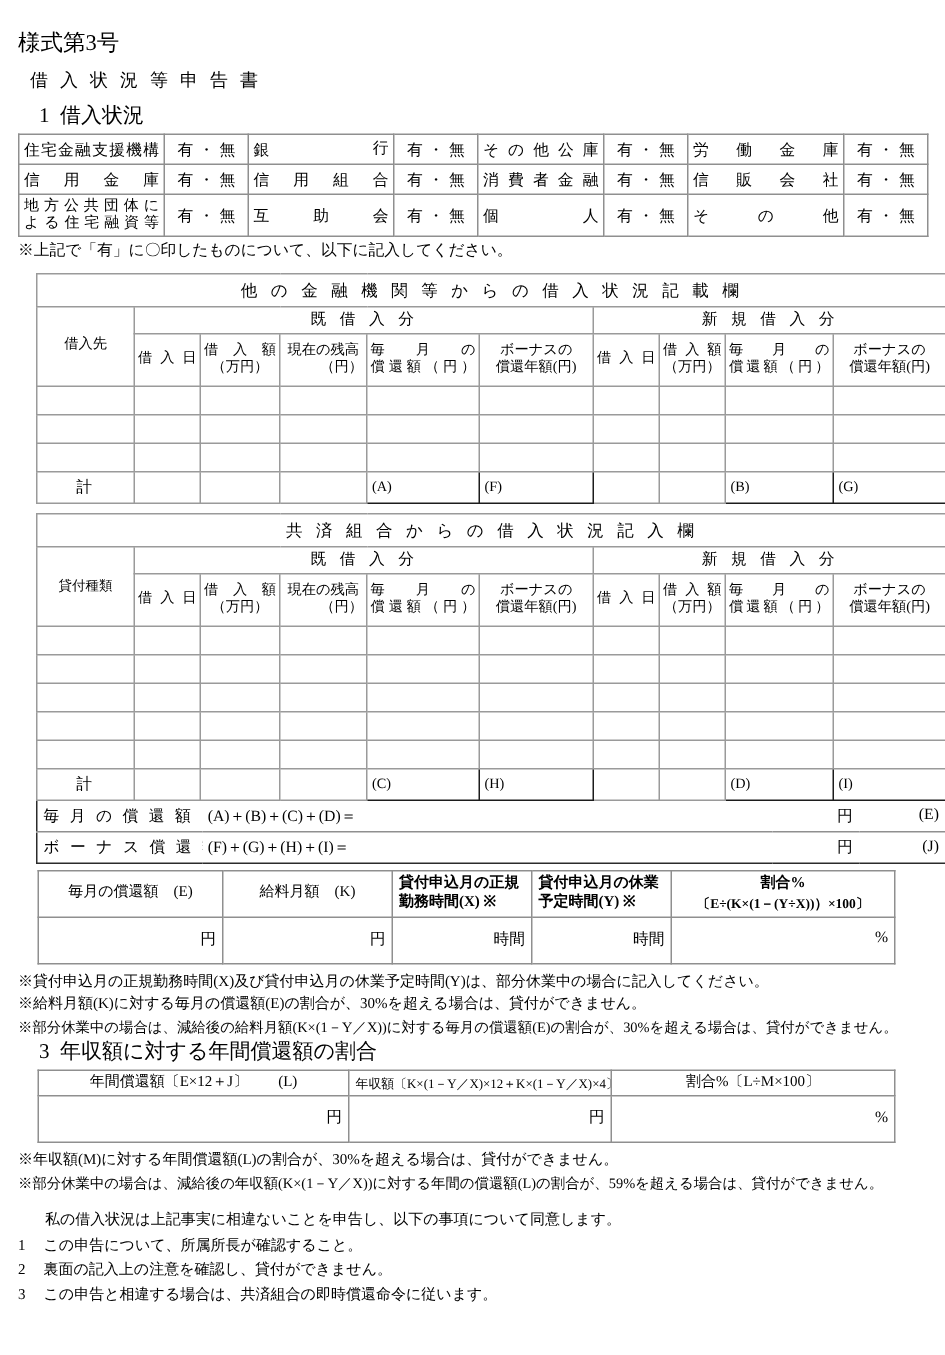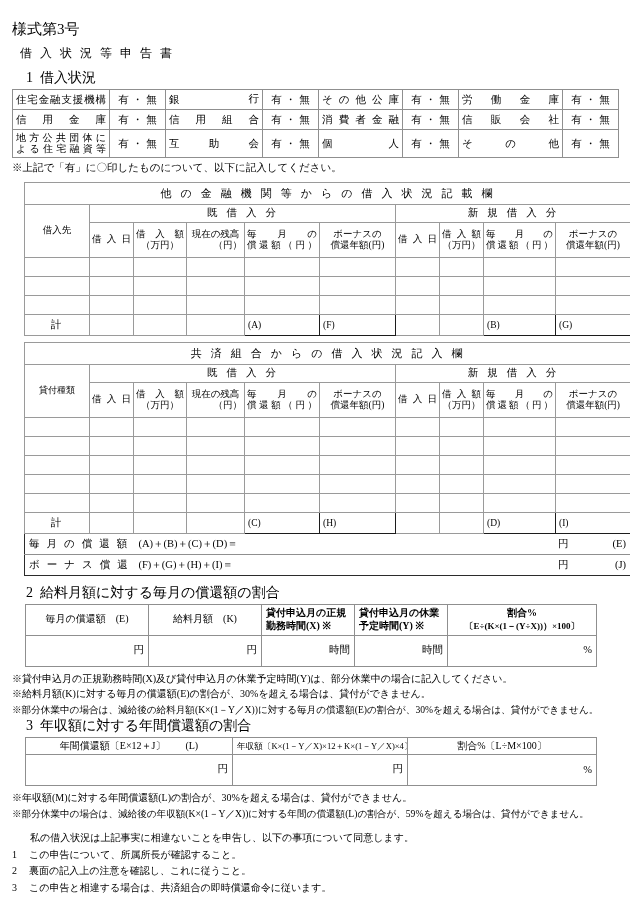--- a/index.html
+++ b/index.html
@@ -552,21 +552,20 @@
     </tr>
     <tr class="formula-row">
       <td style="border:none;border-top:1px solid #8f8f8f" class="fr-label">ボーナス償還額</td>
       <td style="border:none;border-top:1px solid #8f8f8f">(F)＋(G)＋(H)＋(I)＝</td>
       <td style="border:none;border-top:1px solid #8f8f8f" class="fr-end">円</td>
       <td style="border:none;border-top:1px solid #8f8f8f" class="fr-end">(J)</td>
     </tr>
   </tbody>
       </table>
 
-  <div class="sec-head">2  給料月額に対する毎月の償還額の割合</div>
   <div class="spacer4"></div>
   <table class="calc" style="width:571px;margin-left:13px">
     <colgroup>
           <col style="width:123px">
           <col style="width:113px">
           <col style="width:93px">
           <col style="width:93px">
           <col style="width:149px">
         </colgroup>
     <tbody>
@@ -620,17 +619,17 @@
       <td class="calc-val">%</td>
     </tr>
   </tbody>
       </table>
   <div class="spacer4"></div>
   <div class="note-sm">※年収額(M)に対する年間償還額(L)の割合が、30%を超える場合は、貸付ができません。</div>
   <div class="note-sm" style="font-size:9.6px">※部分休業中の場合は、減給後の年収額(K×(1－Y／X))に対する年間の償還額(L)の割合が、59%を超える場合は、貸付ができません。</div>
 
   <div class="decl decl-indent" style="margin-top:9px">私の借入状況は上記事実に相違ないことを申告し、以下の事項について同意します。</div>
   <div class="decl"><span class="decl-num">1</span><span>この申告について、所属所長が確認すること。</span></div>
-  <div class="decl"><span class="decl-num">2</span><span>裏面の記入上の注意を確認し、これに従うこと。</span></div>
+  <div class="decl"><span class="decl-num">2</span><span>裏面の記入上の注意を確認し、貸付ができません。</span></div>
   <div class="decl"><span class="decl-num">3</span><span>この申告と相違する場合は、共済組合の即時償還命令に従います。</span></div>
 
  </div>
 </div>
 
 </body></html>

